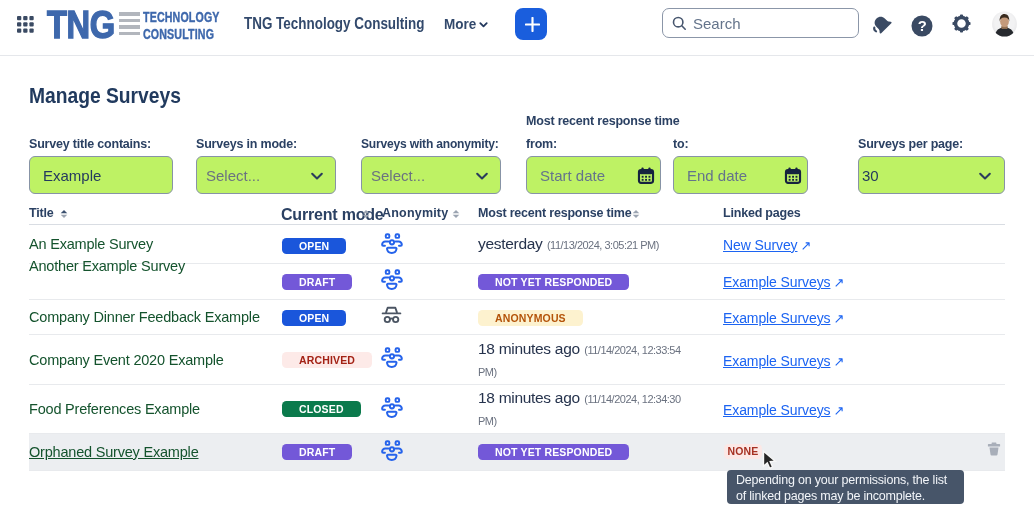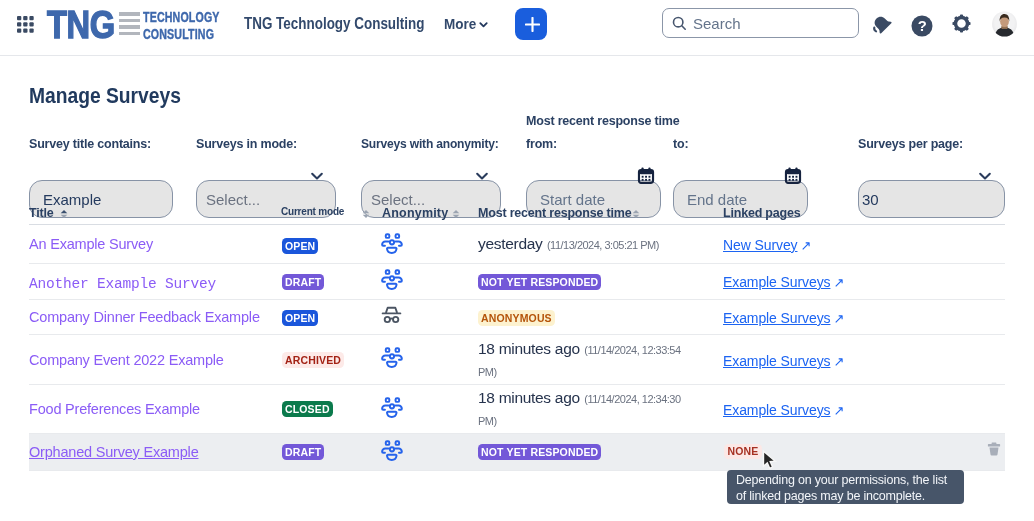--- a/index.html
+++ b/index.html
@@ -1,23 +1,23 @@
 <!DOCTYPE html>
 <html><head>
 <meta charset="utf-8">
 <style>
 * { margin:0; padding:0; box-sizing:border-box; }
 html,body { width:1034px; height:521px; background:#fff; font-family:"Liberation Sans", sans-serif; }
 #page { position:relative; width:1034px; height:521px; overflow:hidden; background:#fff; }
 .abs { position:absolute; }
 .lbl { position:absolute; font-size:12.5px; font-weight:bold; color:#2b4163; letter-spacing:-0.2px; }
-.field { position:absolute; top:156px; height:38px; border:1px solid #8793a6; border-radius:13px; background:#e5e5e5; display:flex; align-items:center; font-size:15px;margin-top:24px; }
-.badge { position:absolute; height:15.5px; border-radius:4.5px; font-size:10.5px; font-weight:bold; letter-spacing:0.15px; display:flex; align-items:center; padding:0 3px; }
+.field { position:absolute; top:156px; height:38px; border:1px solid #8793a6; border-radius:6px; background:#bef264; display:flex; align-items:center; font-size:15px; }
+.badge { position:absolute; height:15.5px; border-radius:4.5px; font-size:10.5px; font-weight:bold; letter-spacing:0.15px; display:flex; align-items:center; padding:0 17px; }
 .row-border { position:absolute; left:29px; width:976px; border-top:1px solid #e8eaed; }
-.rowtitle { position:absolute; left:29px; font-size:14.5px; letter-spacing:-0.2px; color:#8b5cf6; }
+.rowtitle { position:absolute; left:29px; font-size:14.5px; letter-spacing:-0.2px; color:#14532d; }
 .timebold { font-weight:normal; color:#26334d; font-size:15.5px; letter-spacing:-0.3px; }
 .timegray { color:#6b7280; font-size:11px; letter-spacing:-0.5px; }
 .link { font-size:14px; letter-spacing:-0.1px; color:#1c64f2; text-decoration:underline; }
 </style>
 </head>
 <body>
 <div id="page">
 
   <div class="abs" style="left:0;top:0;width:1034px;height:56px;border-bottom:1px solid #e5e7eb;background:#fff;"></div>
 
@@ -169,21 +169,21 @@
         <rect x="12.8" y="13.2" width="2.1" height="2.1"></rect>
       </g>
   </svg>
 
   <div class="field" style="left:858px;width:147px;padding-left:3px;color:#243a5e;">30</div>
   <svg class="abs" style="left:977px;top:168px;" width="16" height="16" viewBox="0 0 16 16">
       <path d="M3.2 5.8 L8 10.4 L12.8 5.8" fill="none" stroke="#2a3c5c" stroke-width="2.1" stroke-linecap="round" stroke-linejoin="round"></path>
     </svg>
 
   <div class="abs" style="left:29px;top:206px;font-size:12.5px;font-weight:bold;color:#2b4163;letter-spacing:-0.2px;">Title</div>
-  <div class="abs" style="left:281px;top:206px;font-size:10px;font-weight:bold;color:#2b4163;letter-spacing:-0.2px;">Current mode</div>
+  <div class="abs" style="left:281px;top:206px;font-size:16px;font-weight:bold;color:#2b4163;letter-spacing:-0.2px;">Current mode</div>
   <div class="abs" style="left:382px;top:206px;font-size:12.5px;font-weight:bold;color:#2b4163;letter-spacing:0.2px;">Anonymity</div>
   <div class="abs" style="left:478px;top:206px;font-size:12.5px;font-weight:bold;color:#2b4163;letter-spacing:-0.2px;">Most recent response time</div>
   <div class="abs" style="left:723px;top:206px;font-size:12.5px;font-weight:bold;color:#2b4163;letter-spacing:-0.2px;">Linked pages</div>
 
   <svg class="abs" style="left:59.5px;top:210px;" width="8" height="8" viewBox="0 0 8 8">
       <path d="M4 0 L7.3 3.2 H0.7 Z" fill="#3a4f6e"></path>
       <path d="M4 8 L7.3 4.8 H0.7 Z" fill="#9ba4b1"></path>
     </svg>
   <svg class="abs" style="left:362px;top:210px;" width="8" height="8" viewBox="0 0 8 8">
       <path d="M4 0 L7.3 3.2 H0.7 Z" fill="#9ba4b1"></path>
@@ -206,31 +206,31 @@
   <div class="row-border" style="top:433px;"></div>
   <div class="row-border" style="top:470px;"></div>
 
   <div class="abs" style="left:29px;top:433.5px;width:976px;height:36.5px;background:#eceef1;"></div>
 
   <div class="rowtitle" style="top:236px;">An Example Survey</div>
   <div class="badge" style="left:282px;top:238px;background:#1a56db;color:#fff;">OPEN</div>
   <div class="abs" style="left:478px;top:235px;"><span class="timebold">yesterday</span> <span class="timegray">(11/13/2024, 3:05:21 PM)</span></div>
   <div class="abs" style="left:723px;top:236px;"><span class="link">New Survey</span><span style="color:#1c64f2;font-size:13px;display:inline-block;margin-left:3px;">↗</span></div>
 
-  <div class="rowtitle" style="top:276px;font-family:Liberation Mono, monospace;">Another Example Survey</div>
+  <div class="rowtitle" style="top:258px;">Another Example Survey</div>
   <div class="badge" style="left:282px;top:274px;background:#7358d8;color:#fff;">DRAFT</div>
   <div class="badge" style="left:478px;top:274px;background:#7358d8;color:#fff;">NOT YET RESPONDED</div>
   <div class="abs" style="left:723px;top:273px;"><span class="link">Example Surveys</span><span style="color:#1c64f2;font-size:13px;display:inline-block;margin-left:3px;">↗</span></div>
 
   <div class="rowtitle" style="top:309px;">Company Dinner Feedback Example</div>
   <div class="badge" style="left:282px;top:310px;background:#1a56db;color:#fff;">OPEN</div>
   <div class="badge" style="left:478px;top:310px;background:#fdf2cf;color:#b45309;">ANONYMOUS</div>
   <div class="abs" style="left:723px;top:309px;"><span class="link">Example Surveys</span><span style="color:#1c64f2;font-size:13px;display:inline-block;margin-left:3px;">↗</span></div>
 
-  <div class="rowtitle" style="top:352px;">Company Event 2022 Example</div>
+  <div class="rowtitle" style="top:352px;">Company Event 2020 Example</div>
   <div class="badge" style="left:282px;top:352px;background:#fdeae8;color:#a32215;">ARCHIVED</div>
   <div class="abs" style="left:478px;top:339px;width:218px;line-height:19.5px;"><span class="timebold">18 minutes ago</span> <span class="timegray">(11/14/2024, 12:33:54 PM)</span></div>
   <div class="abs" style="left:723px;top:352px;"><span class="link">Example Surveys</span><span style="color:#1c64f2;font-size:13px;display:inline-block;margin-left:3px;">↗</span></div>
 
   <div class="rowtitle" style="top:401px;">Food Preferences Example</div>
   <div class="badge" style="left:282px;top:401px;background:#0b7a4c;color:#fff;">CLOSED</div>
   <div class="abs" style="left:478px;top:388px;width:218px;line-height:19.5px;"><span class="timebold">18 minutes ago</span> <span class="timegray">(11/14/2024, 12:34:30 PM)</span></div>
   <div class="abs" style="left:723px;top:401px;"><span class="link">Example Surveys</span><span style="color:#1c64f2;font-size:13px;display:inline-block;margin-left:3px;">↗</span></div>
 
   <div class="rowtitle" style="top:444px;text-decoration:underline;">Orphaned Survey Example</div>

